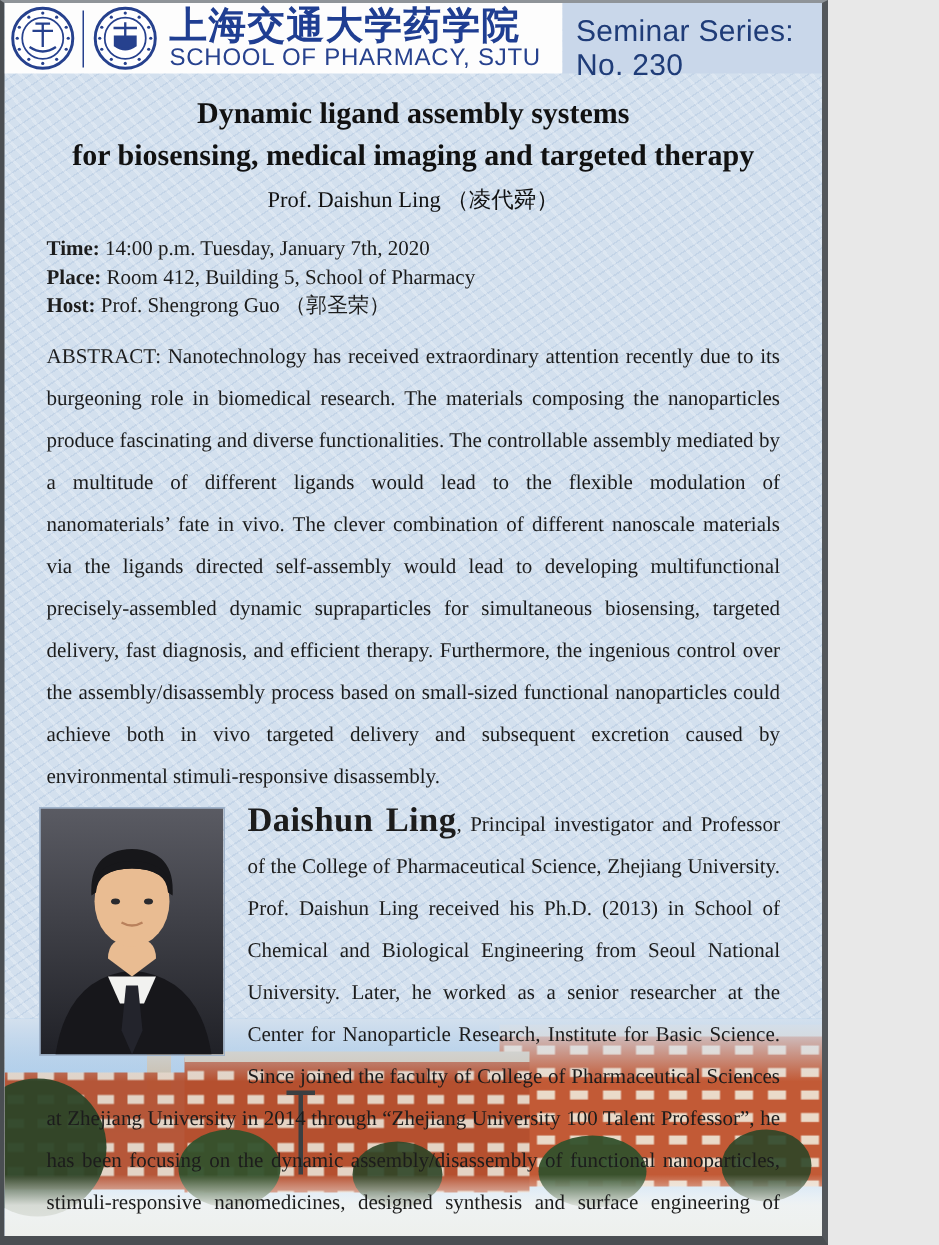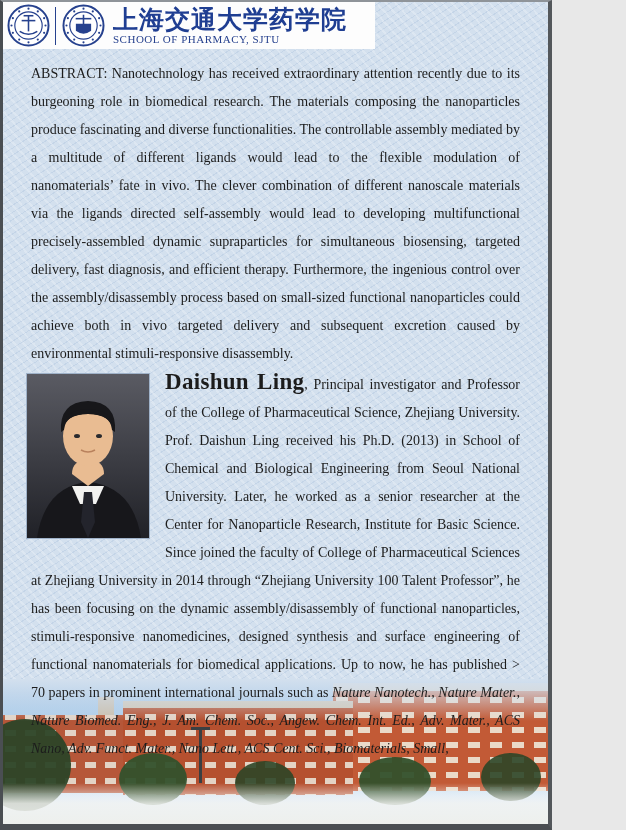--- a/index.html
+++ b/index.html
@@ -14,21 +14,21 @@
       repeating-linear-gradient(-33deg, rgba(156,182,214,.28) 0 1px, rgba(156,182,214,0) 1px 6px);
     font-family:"Liberation Serif","DejaVu Serif",serif; color:#1c1c1c;
   }
   
   .header { position:relative; height:47px; display:flex; z-index:2; }
   .header-left { display:flex; align-items:center; background:#fdfdfd; flex:0 0 372px; padding-left:4px; }
   .seal { display:inline-block; width:43px; height:43px; flex:0 0 auto; }
   .seal-divider { width:1px; height:38px; background:#26418e; margin:0 6px 0 5px; }
   .school-names { margin-left:8px; line-height:1; }
   .cn-name { font-size:25px; font-weight:bold; color:#1f3e92; letter-spacing:1px; font-family:"DejaVu Serif","Liberation Serif",serif; }
-  .en-name { font-size:11px; color:#26418e; letter-spacing:.5px; margin-top:2px; font-family:Liberation Serif, serif; }
+  .en-name { font-size:16px; color:#26418e; letter-spacing:.5px; margin-top:2px; font-family:Liberation Sans, sans-serif; }
   .header-right { flex:1; background:#c9d7ea; display:flex; align-items:flex-start; padding:8px 0 0 9px;
     font-family:"Liberation Sans","DejaVu Sans",sans-serif; font-size:20px; color:#1f3c78; letter-spacing:.2px; }
   
   .title-block { text-align:center; padding-top:13px; position:relative; z-index:2; }
   .title-line { font-size:20px; font-weight:bold; line-height:28px; color:#111; }
   .speaker-line { font-size:15px; margin-top:6px; color:#111; }
   
   .details { margin:14px 28px 0 28px; font-size:14px; line-height:19px; position:relative; z-index:2; }
   .details b { font-weight:bold; }
   
@@ -138,23 +138,36 @@
           <path d="M14 15 h16"></path>
             <path d="M22 11 v10"></path>
             <path d="M15 21 h14 v6 q-7 5 -14 0 z" fill="#26418e"></path>
         </g>
       </svg>
       <div class="school-names">
         <div class="cn-name">上海交通大学药学院</div>
         <div class="en-name">SCHOOL OF PHARMACY, SJTU</div>
       </div>
     </div>
+    <div class="header-right">
+      <span>Seminar Series: No. 230</span>
+    </div>
   </header>
 
+  <section class="title-block">
+    <div class="title-line">Dynamic ligand assembly systems</div>
+    <div class="title-line">for biosensing, medical imaging and targeted therapy</div>
+    <div class="speaker-line">Prof. Daishun Ling （凌代舜）</div>
+  </section>
 
+  <section class="details">
+    <div><b>Time:</b><span>  14:00 p.m. Tuesday, January 7th, 2020</span></div>
+    <div><b>Place:</b><span>  Room 412, Building 5, School of Pharmacy</span></div>
+    <div><b>Host:</b><span> Prof. Shengrong Guo （郭圣荣）</span></div>
+  </section>
 
   <section class="body-text">
     <b class="lead">ABSTRACT:</b><span> Nanotechnology has received extraordinary attention recently due to its burgeoning role in biomedical research. The materials composing the nanoparticles produce fascinating and diverse functionalities. The controllable assembly mediated by a multitude of different ligands would lead to the flexible modulation of nanomaterials’ fate in vivo. The clever combination of different nanoscale materials via the ligands directed self-assembly would lead to developing multifunctional precisely-assembled dynamic supraparticles for simultaneous biosensing, targeted delivery, fast diagnosis, and efficient therapy. Furthermore, the ingenious control over the assembly/disassembly process based on small-sized functional nanoparticles could achieve both in vivo targeted delivery and subsequent excretion caused by environmental stimuli-responsive disassembly.</span>
   </section>
 
   <section class="body-text bio">
     <svg class="portrait" viewBox="0 0 122 164" preserveAspectRatio="none" aria-hidden="true">
       <defs>
         <linearGradient id="pbg" x1="0" y1="0" x2="0" y2="1">
           <stop offset="0" stop-color="#5a5b63"></stop>

